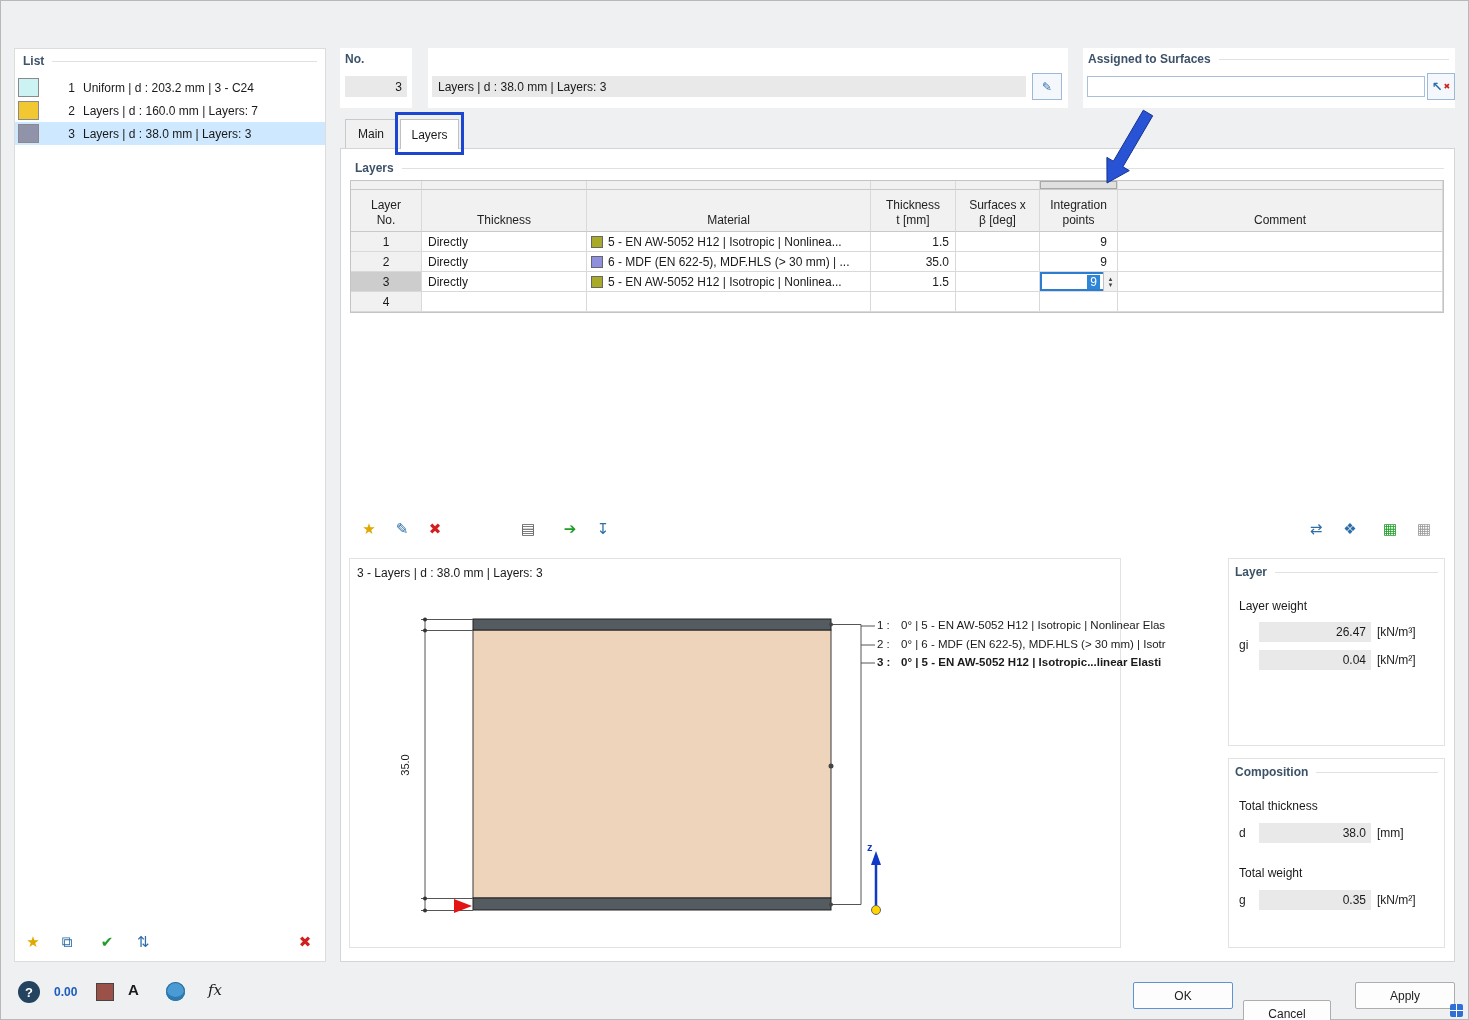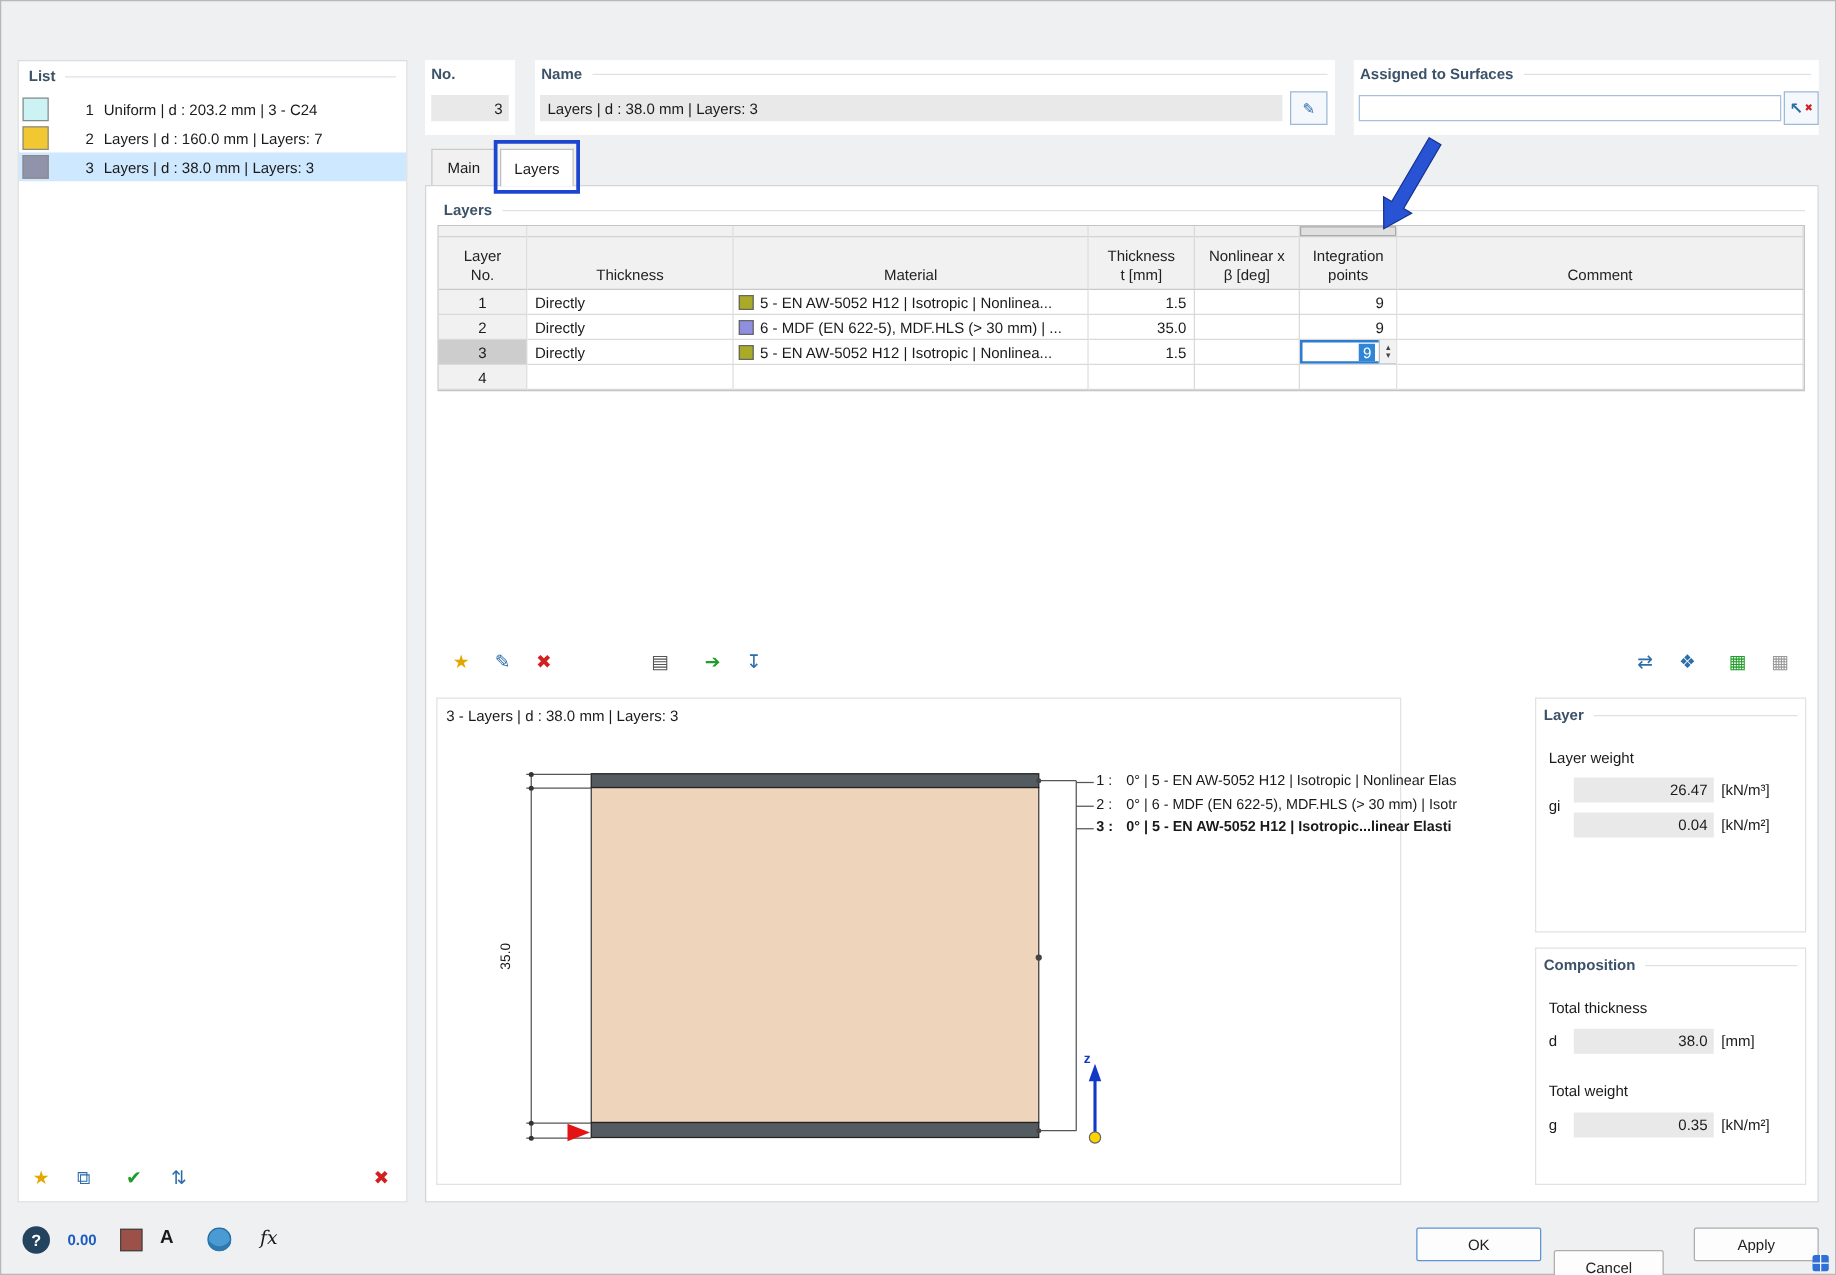--- a/index.html
+++ b/index.html
@@ -131,24 +131,20 @@
   <div class="hdr-box abs" style="left:340px;top:48px;width:72px;height:60px;">
     <div class="sec-title abs" style="left:5px;top:4px;right:4px;">
         <span>No.</span>
       </div>
     <div class="field right abs" style="left:5px;top:28px;width:62px;height:21px;">
         <span>3</span>
       </div>
   </div>
 
   <div class="hdr-box abs" style="left:428px;top:48px;width:640px;height:60px;">
-    <div class="sec-title abs" style="left:5px;top:4px;right:6px;">
-      <span>Name</span>
-        <span class="rule"></span>
-    </div>
     <div class="field left abs" style="left:4px;top:28px;width:594px;height:21px;">
         <span>Layers | d : 38.0 mm | Layers: 3</span>
       </div>
     <div class="mini-btn abs" style="left:604px;top:25px;width:30px;height:27px;">
         <span class="glyph-blue">✎</span>
       </div>
   </div>
 
   <div class="hdr-box abs" style="left:1083px;top:48px;width:372px;height:60px;padding-left:28px;">
     <div class="sec-title abs" style="left:5px;top:4px;right:6px;">
@@ -196,21 +192,21 @@
           <span>Thickness</span>
         </div>
       <div class="tcell">
           <span>Material</span>
         </div>
       <div class="tcell">
           <span>Thickness</span>
           <span>t [mm]</span>
         </div>
       <div class="tcell">
-          <span>Nonlinear x</span>
+          <span>Surfaces x</span>
           <span>β [deg]</span>
         </div>
       <div class="tcell">
           <span>Integration</span>
           <span>points</span>
         </div>
       <div class="tcell">
           <span>Comment</span>
         </div>
     </div>

